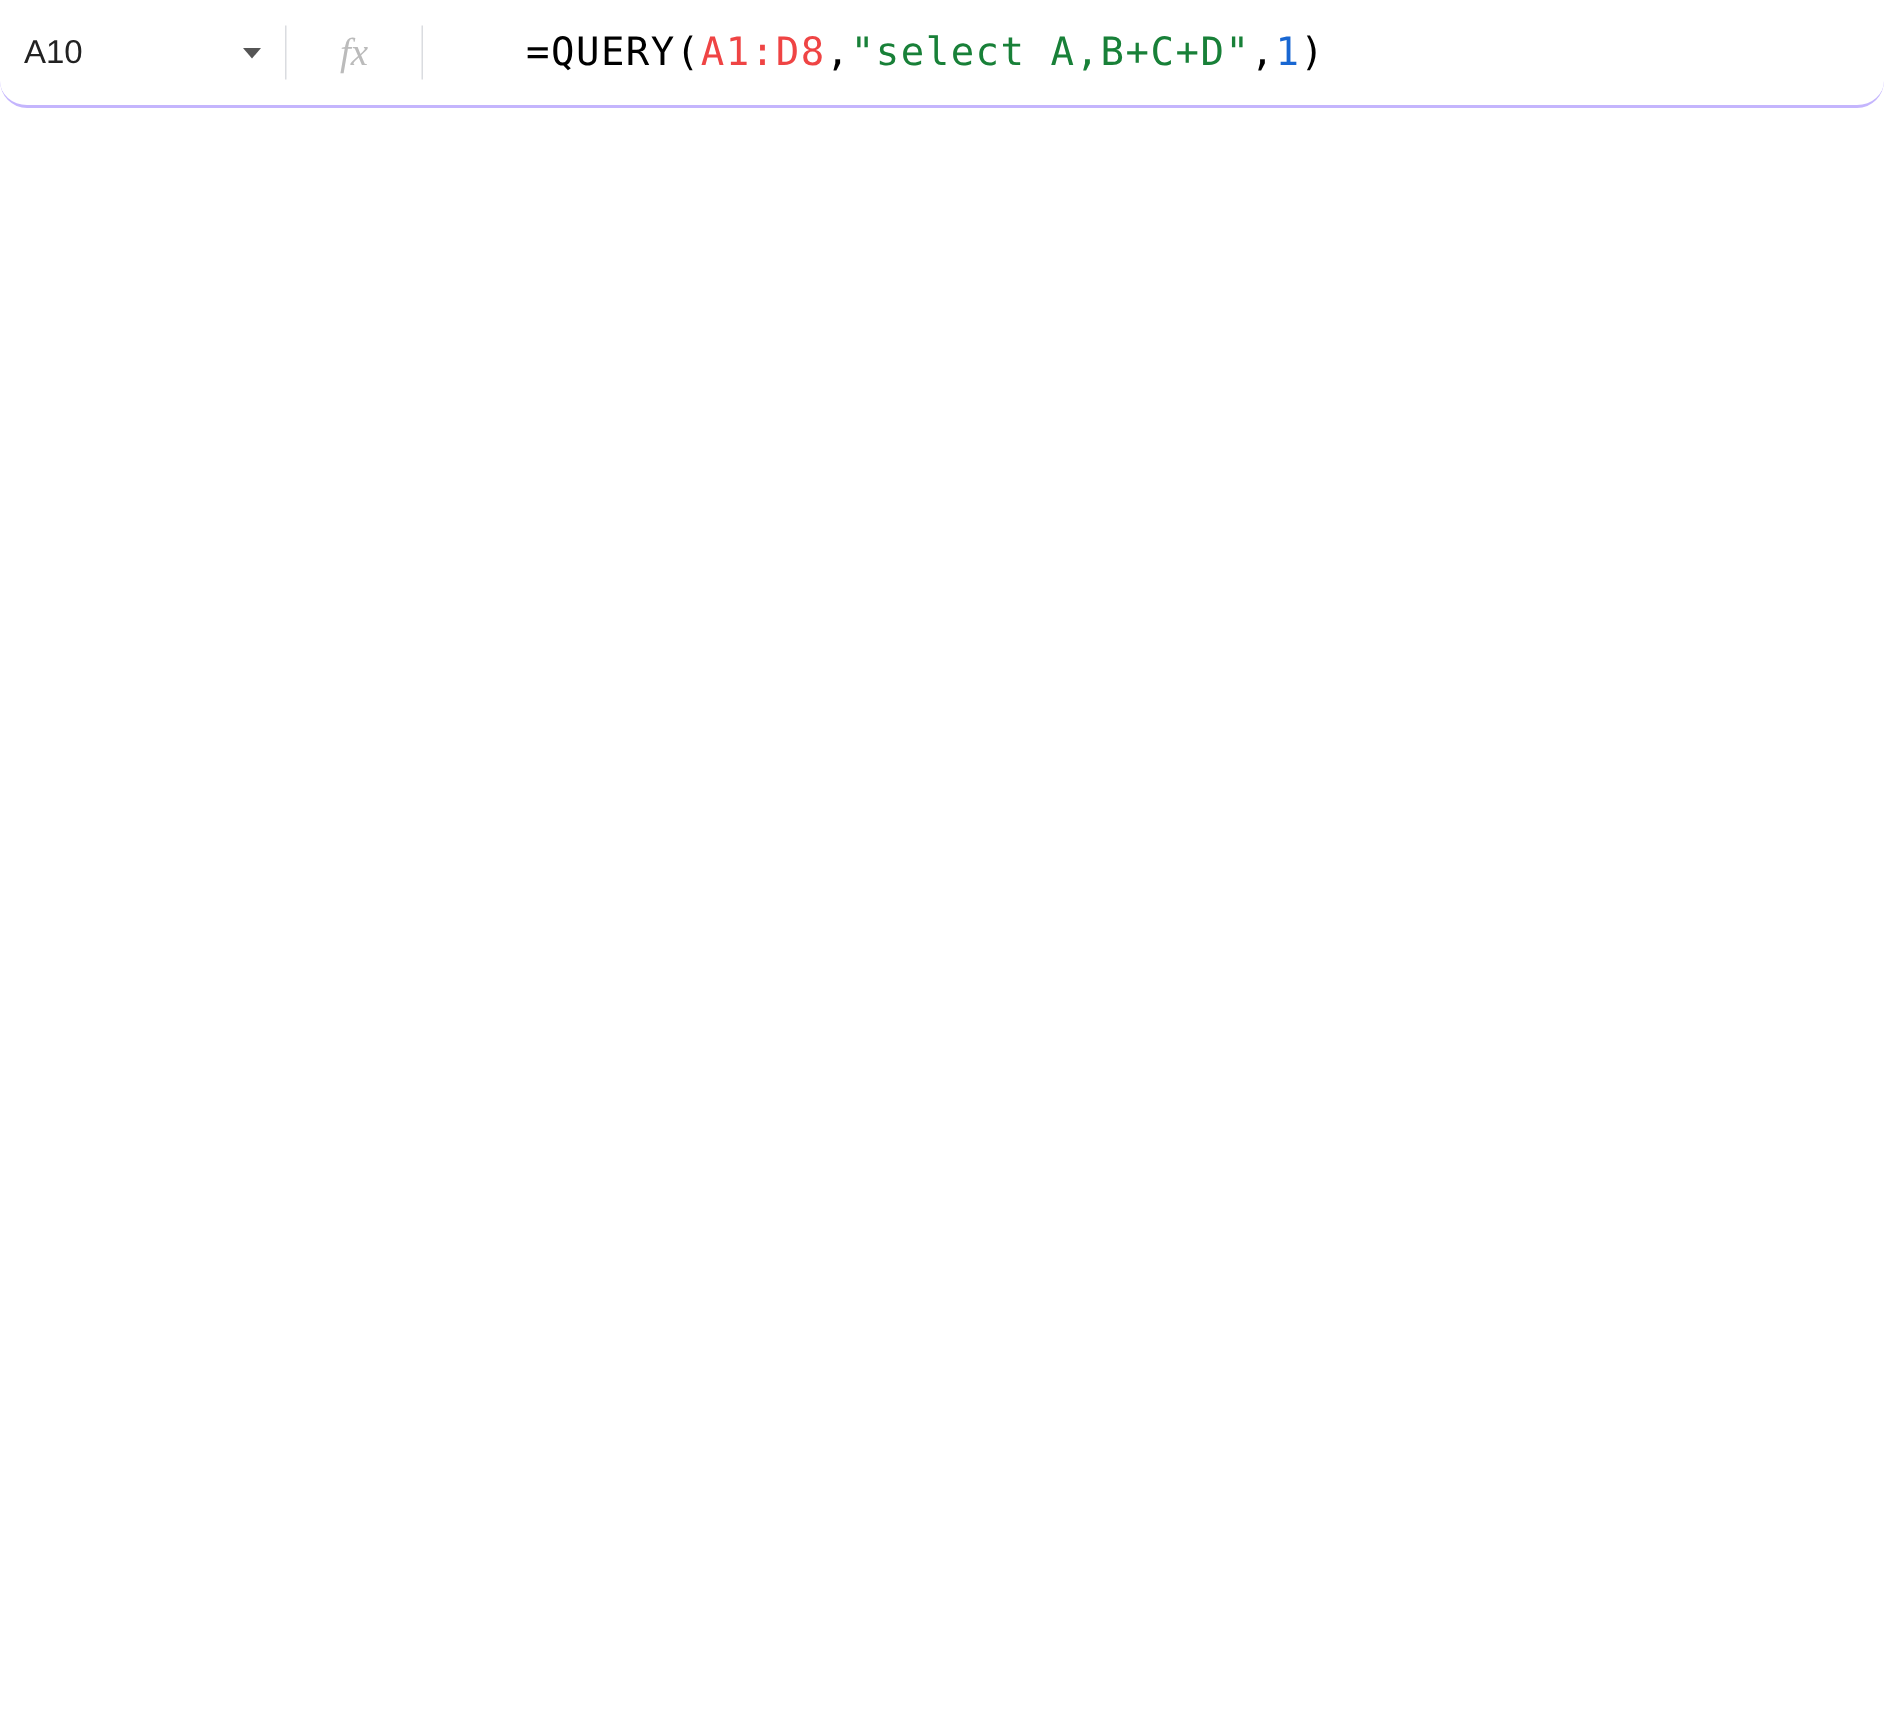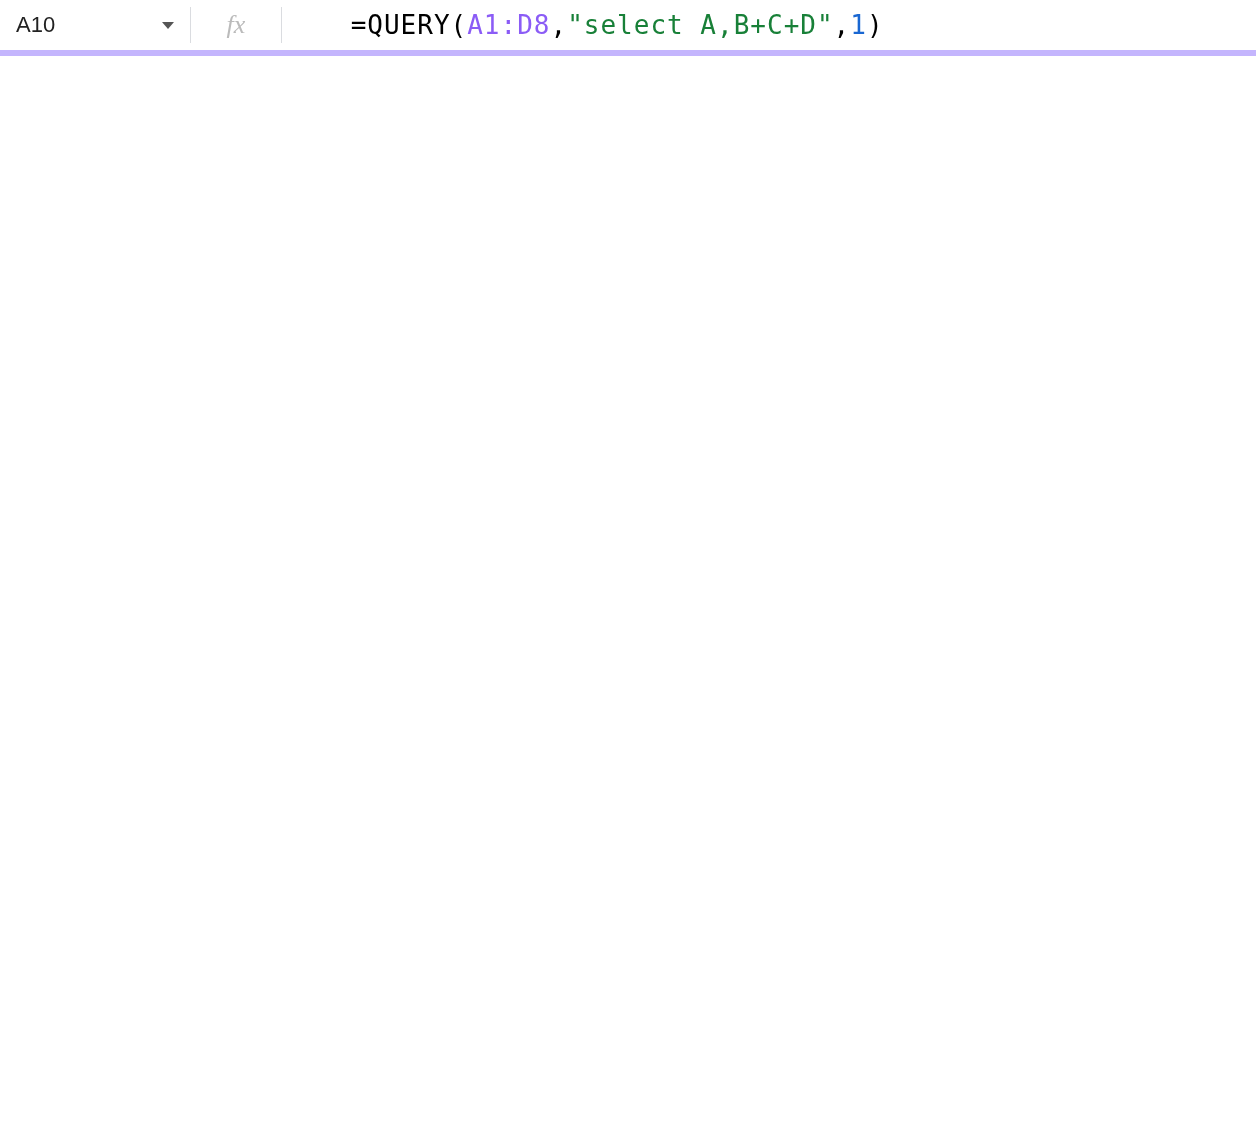--- a/index.html
+++ b/index.html
@@ -6,23 +6,24 @@
   body {
     font-family: Arial, sans-serif;
     background: #fff;
     font-size: 24px;
     color: #000;
     overflow: hidden;
   }
   .formula-bar {
     display: flex;
     align-items: center;
-    height: 56px;
-    border-bottom: 6px solid #c4b5fd;
-    background: #fff;
+    height: 72px;
+    border-bottom: 2px solid #c4b5fd;
+    background: #fff;
+    border-radius: 18px;
   }
   .name-box {
     display: flex;
     align-items: center;
     justify-content: space-between;
     width: 190px;
     height: 100%;
     padding: 0 10px 0 16px;
     color: #222;
     font-size: 22px;
@@ -52,21 +53,21 @@
   .formula-input {
     flex: 1;
     font-family: "Consolas","Menlo",monospace;
     font-size: 26px;
     letter-spacing: 1px;
     color: #000;
     white-space: pre;
     padding-left: 2px;
   }
   .tok-fn { color: #000; }
-  .tok-range { color: #8b5cf6; }
+  .tok-range { color: #ef4444; }
   .tok-str { color: #188038; }
   .tok-num { color: #1967D2; }
 
   .sheet-wrap {
     position: relative;
     width: 1256px;
   }
   .corner {
     position: absolute;
     left: 0; top: 0;

